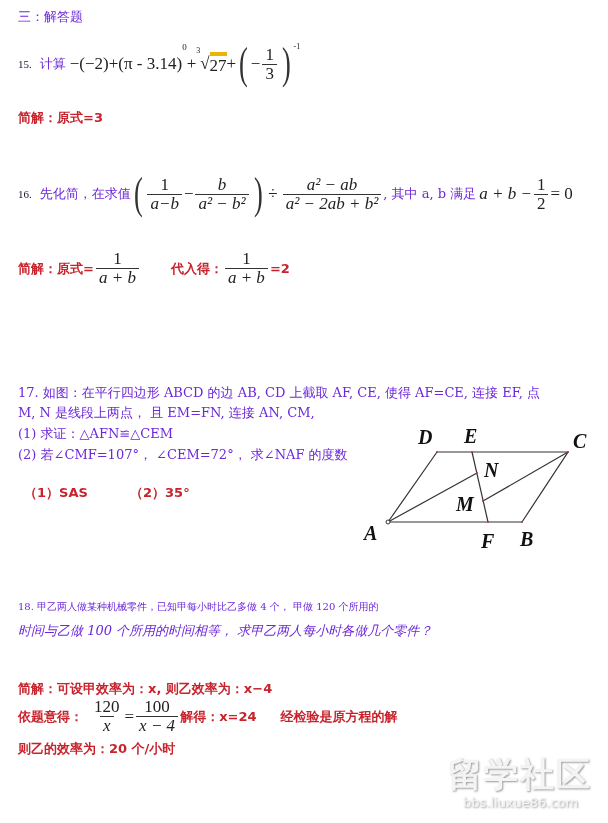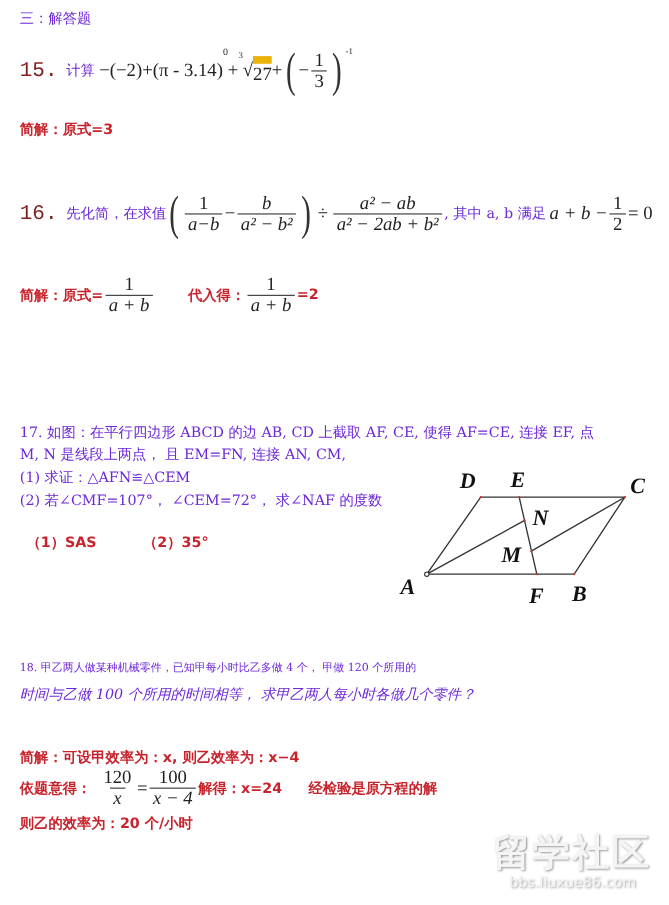--- a/index.html
+++ b/index.html
@@ -2,21 +2,21 @@
 <html><head>
 <meta charset="utf-8">
 <style>
   html, body { margin:0; padding:0; }
   body {
     width:608px; height:823px; background:#ffffff; position:relative; overflow:hidden;
     font-family: "DejaVu Sans", sans-serif; color:#2b2b2b;
   }
   .abs { position:absolute; white-space:nowrap; }
   .cn { font-family: "DejaVu Serif", serif; font-size:13px; color:#6d28d9; }
-  .q  { font-family: Liberation Mono, monospace; font-size:19px; color:#7f1d1d; }
+  .q  { font-family: Liberation Serif, serif; font-size:11px; color:#0f172a; }
   .red { color:#c8232c; font-weight:bold; font-family:"DejaVu Sans", sans-serif; font-size:13px; }
   .math { font-family: "Liberation Serif", serif; font-size:17px; color:#222; }
   .it { font-style:italic; }
   .frac { display:inline-flex; flex-direction:column; align-items:center; vertical-align:middle; margin:0 2px; }
   .frac .num { padding:0 3px; line-height:18px; }
   .frac .den { padding:0 3px; line-height:18px; border-top:1px solid #333; }
   .paren { font-size:44px; font-family:"Liberation Serif", serif; font-weight:100; vertical-align:middle; line-height:1; color:#333; transform:scaleX(0.6); display:inline-block; }
   sup { font-size:9px; }
   .wm { font-family:"DejaVu Sans", sans-serif; color:#f4f4f4; text-shadow: 1px 1px 2px #999; }
 </style>
@@ -27,21 +27,21 @@
 
 <div class="abs" style="left:18px;top:42px;display:flex;align-items:center;">
   <span class="q">15.</span>
   <span class="cn" style="margin-left:8px;">计算</span>
   <span class="math" style="margin-left:4px;">−(−2)+</span>
   <span class="math">(π - 3.14)</span>
   <sup class="math" style="font-size:9px;align-self:flex-start;">0</sup>
   <span class="math"> + </span>
   <sup class="math" style="font-size:8px;align-self:flex-start;margin-top:4px;">3</sup>
   <span class="math">√</span>
-  <span class="math" style="border-top:7px solid #eab308;">27</span>
+  <span class="math" style="border-top:4px solid #eab308;">27</span>
   <span class="math"> + </span>
   <span class="paren">(</span>
   <span class="math">−</span>
   <span class="frac math">
     <span class="num">1</span>
     <span class="den">3</span>
   </span>
   <span class="paren">)</span>
   <sup class="math" style="font-size:8px;align-self:flex-start;">-1</sup>
 </div>

